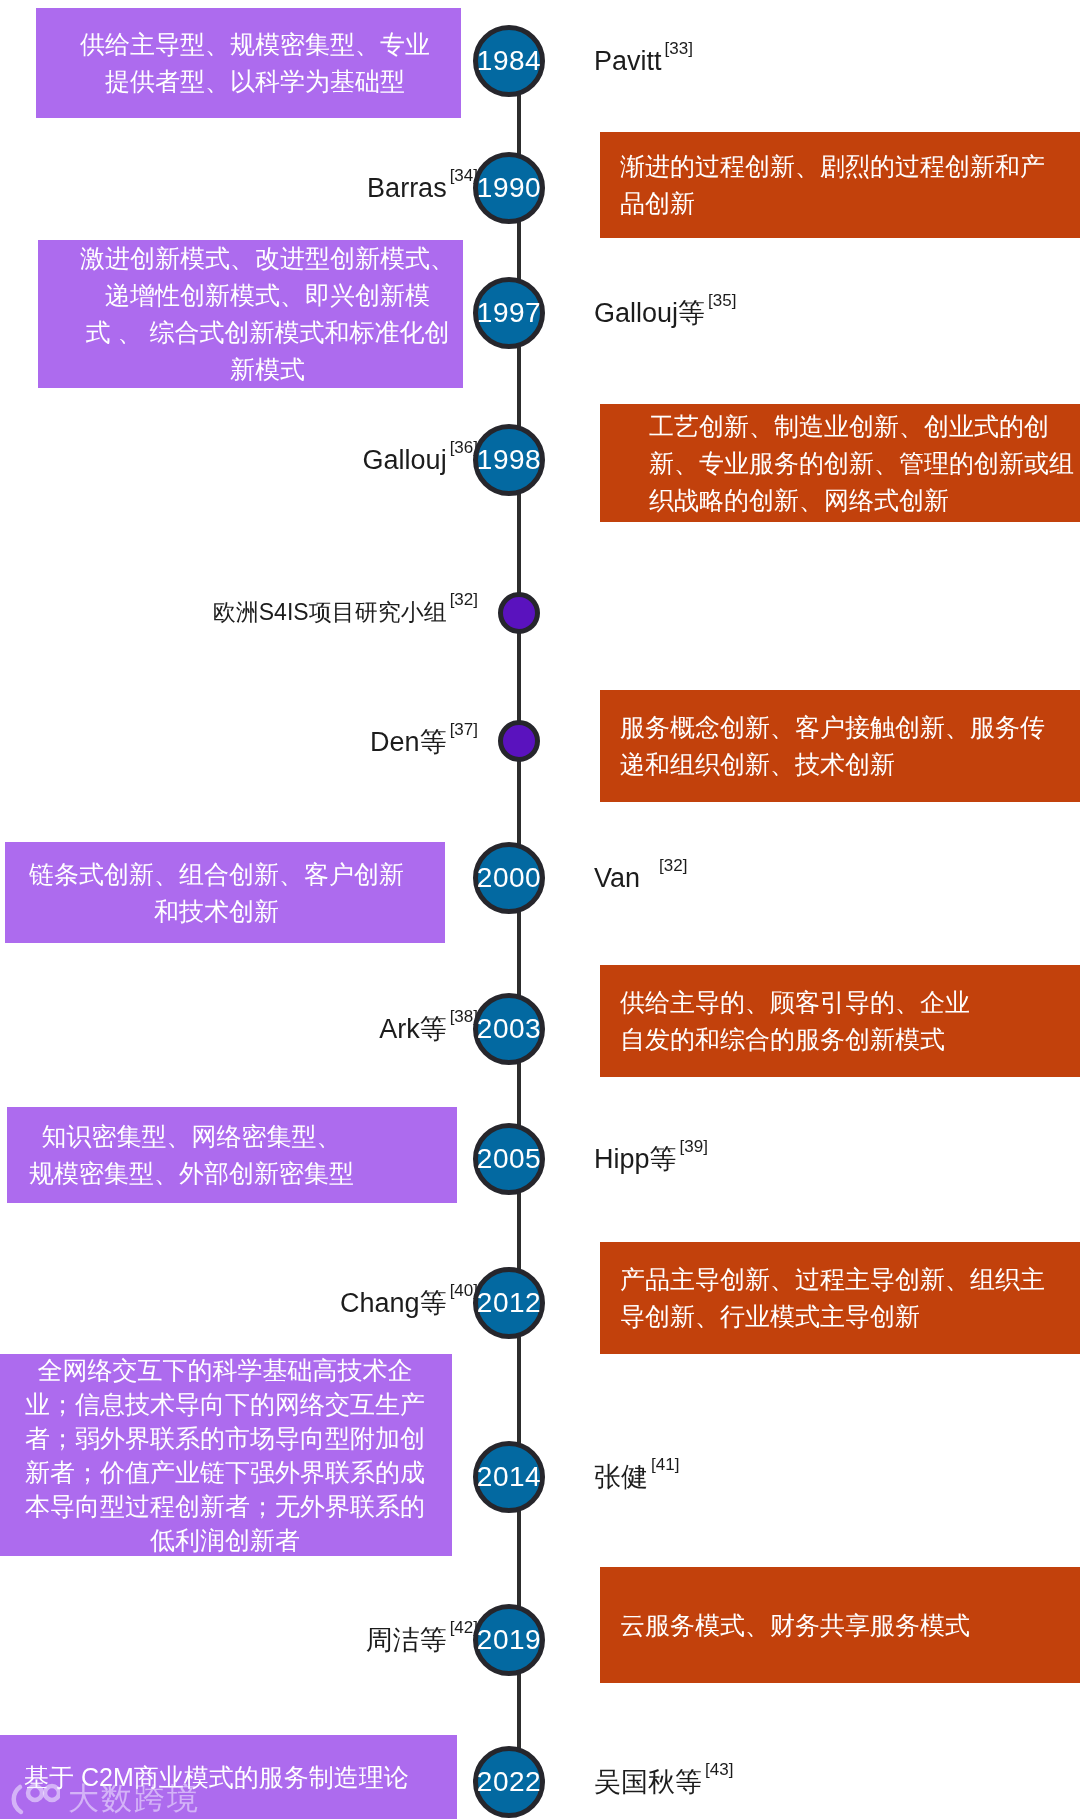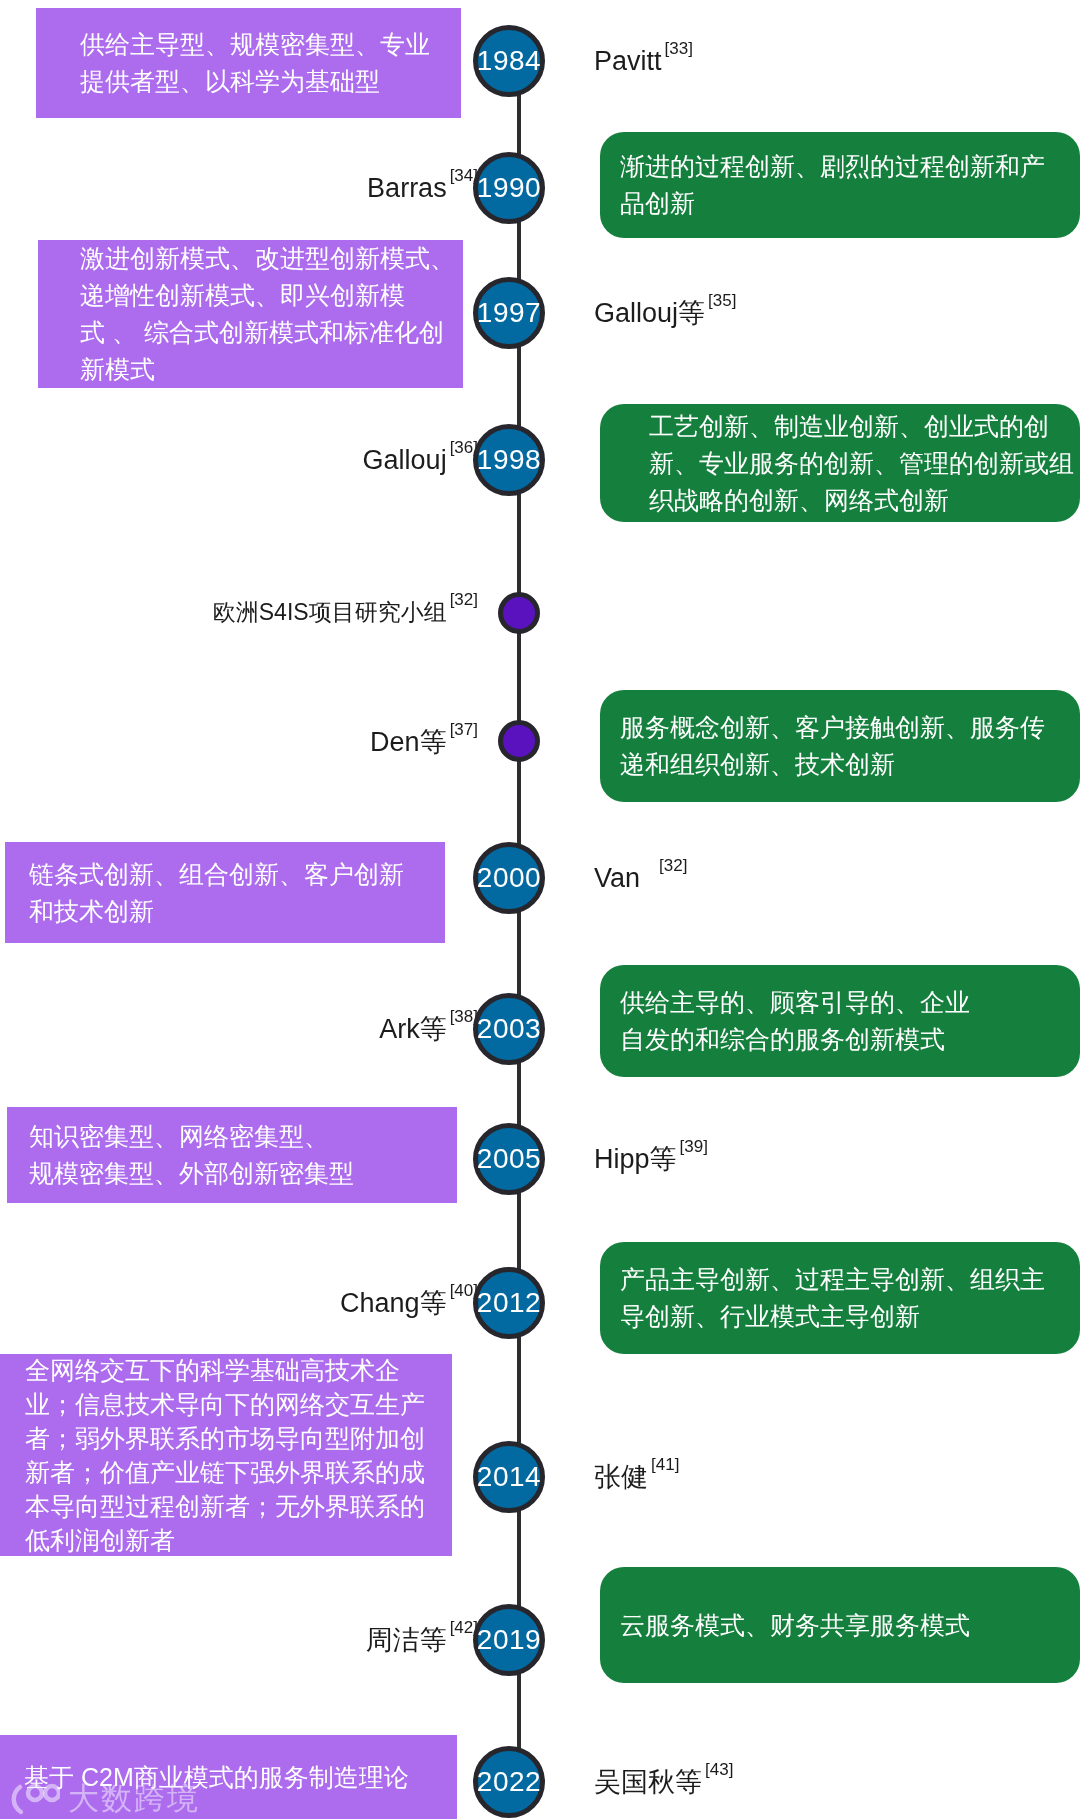--- a/index.html
+++ b/index.html
@@ -6,22 +6,22 @@
   #canvas{
     position:relative;width:1080px;height:1819px;overflow:hidden;background:#ffffff;
     font-family:"Liberation Sans","DejaVu Sans",sans-serif;
   }
   .tl-line{position:absolute;left:517px;top:61px;width:4px;height:1722px;background:#2d2d2d;z-index:1;}
   .box{
     position:absolute;display:flex;align-items:center;box-sizing:border-box;
     color:#ffffff;font-size:25px;line-height:37px;white-space:pre-line;z-index:2;
     padding-right:6px;
   }
-  .box.purple{background:#AD6BEE;}
-  .box.orange{background:#15803d;border-radius:24px;}
+  .box.purple{background:#AD6BEE;text-align:center;}
+  .box.orange{background:#c2410c;}
   .circle{
     position:absolute;border-radius:50%;box-sizing:border-box;border:5px solid #26262c;
     display:flex;align-items:center;justify-content:center;z-index:3;
   }
   .circle.large{width:72px;height:72px;background:#0369a1;left:473px;}
   .circle.small{width:42px;height:42px;background:#5A12BE;left:498px;}
   .year{color:#ffffff;font-size:28px;letter-spacing:0.5px;}
   .author{
     position:absolute;font-size:27px;color:#1c1c1c;white-space:nowrap;z-index:2;
     height:44px;display:flex;align-items:center;

